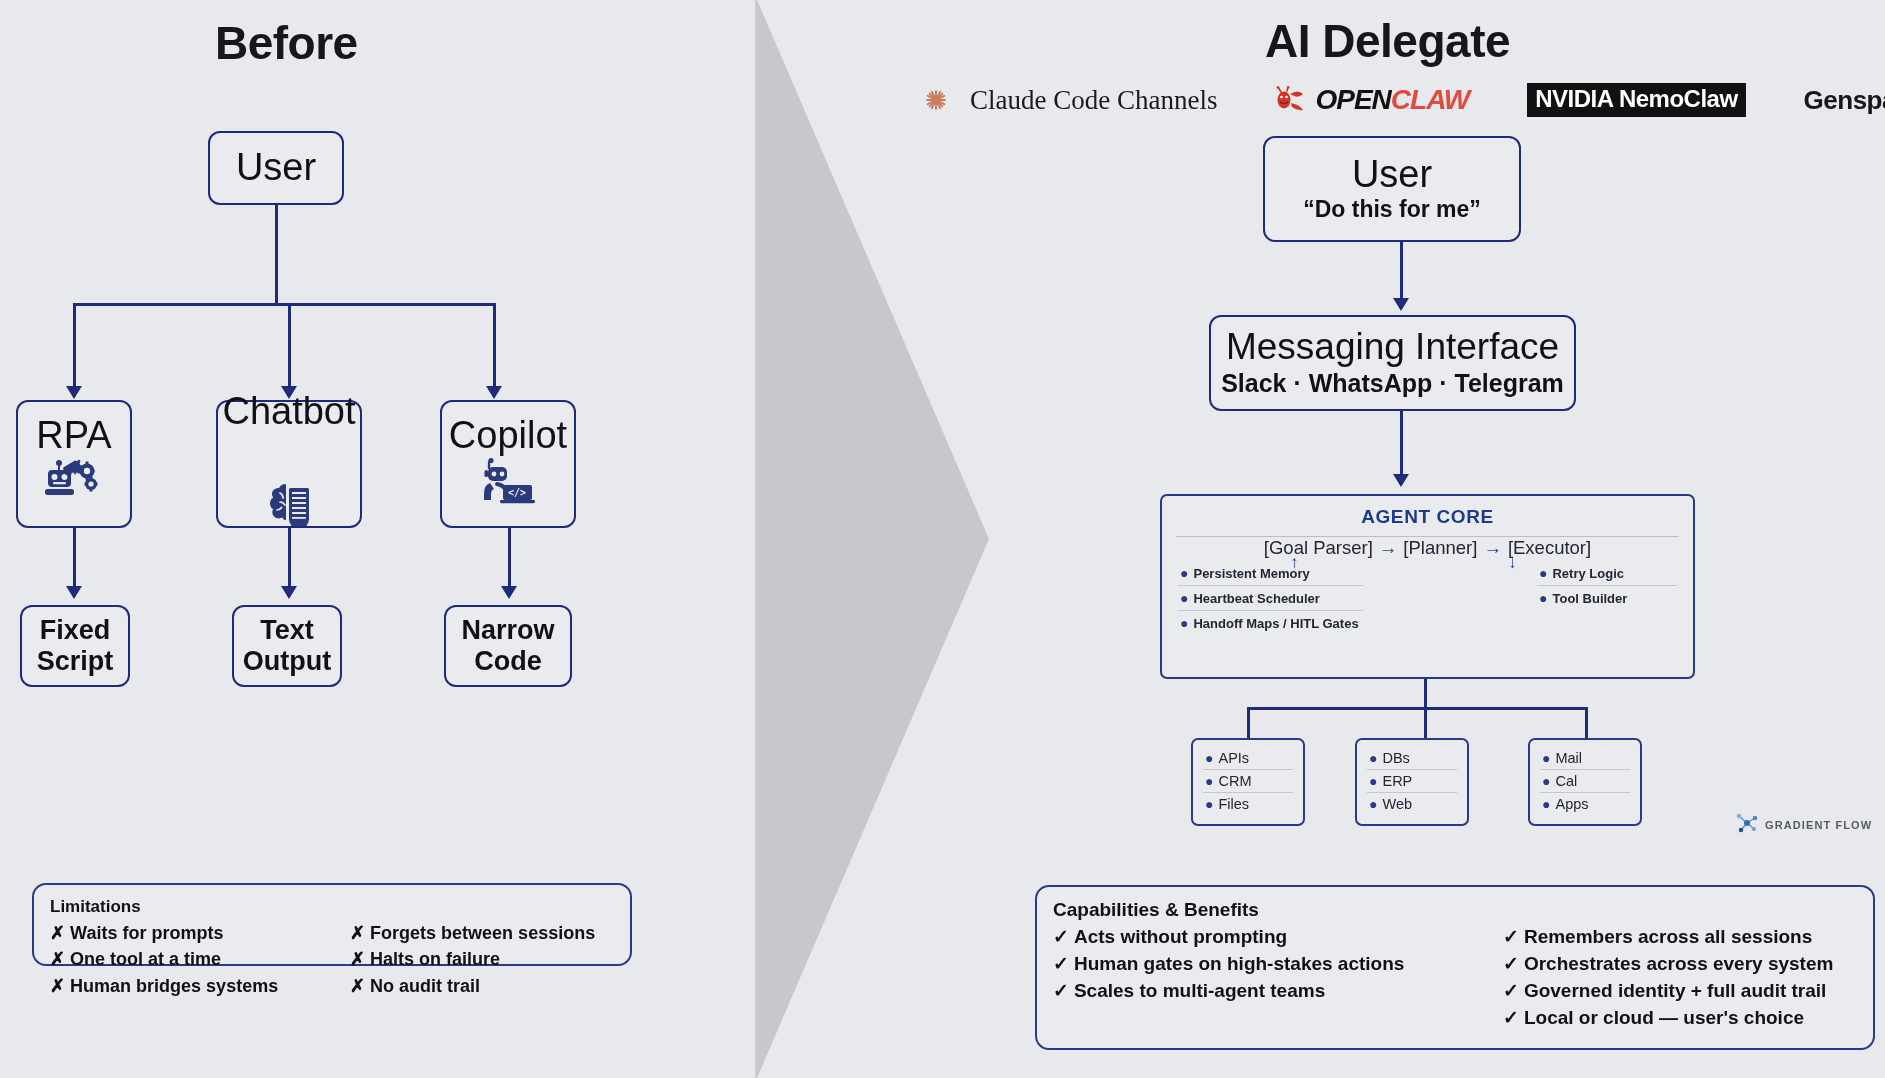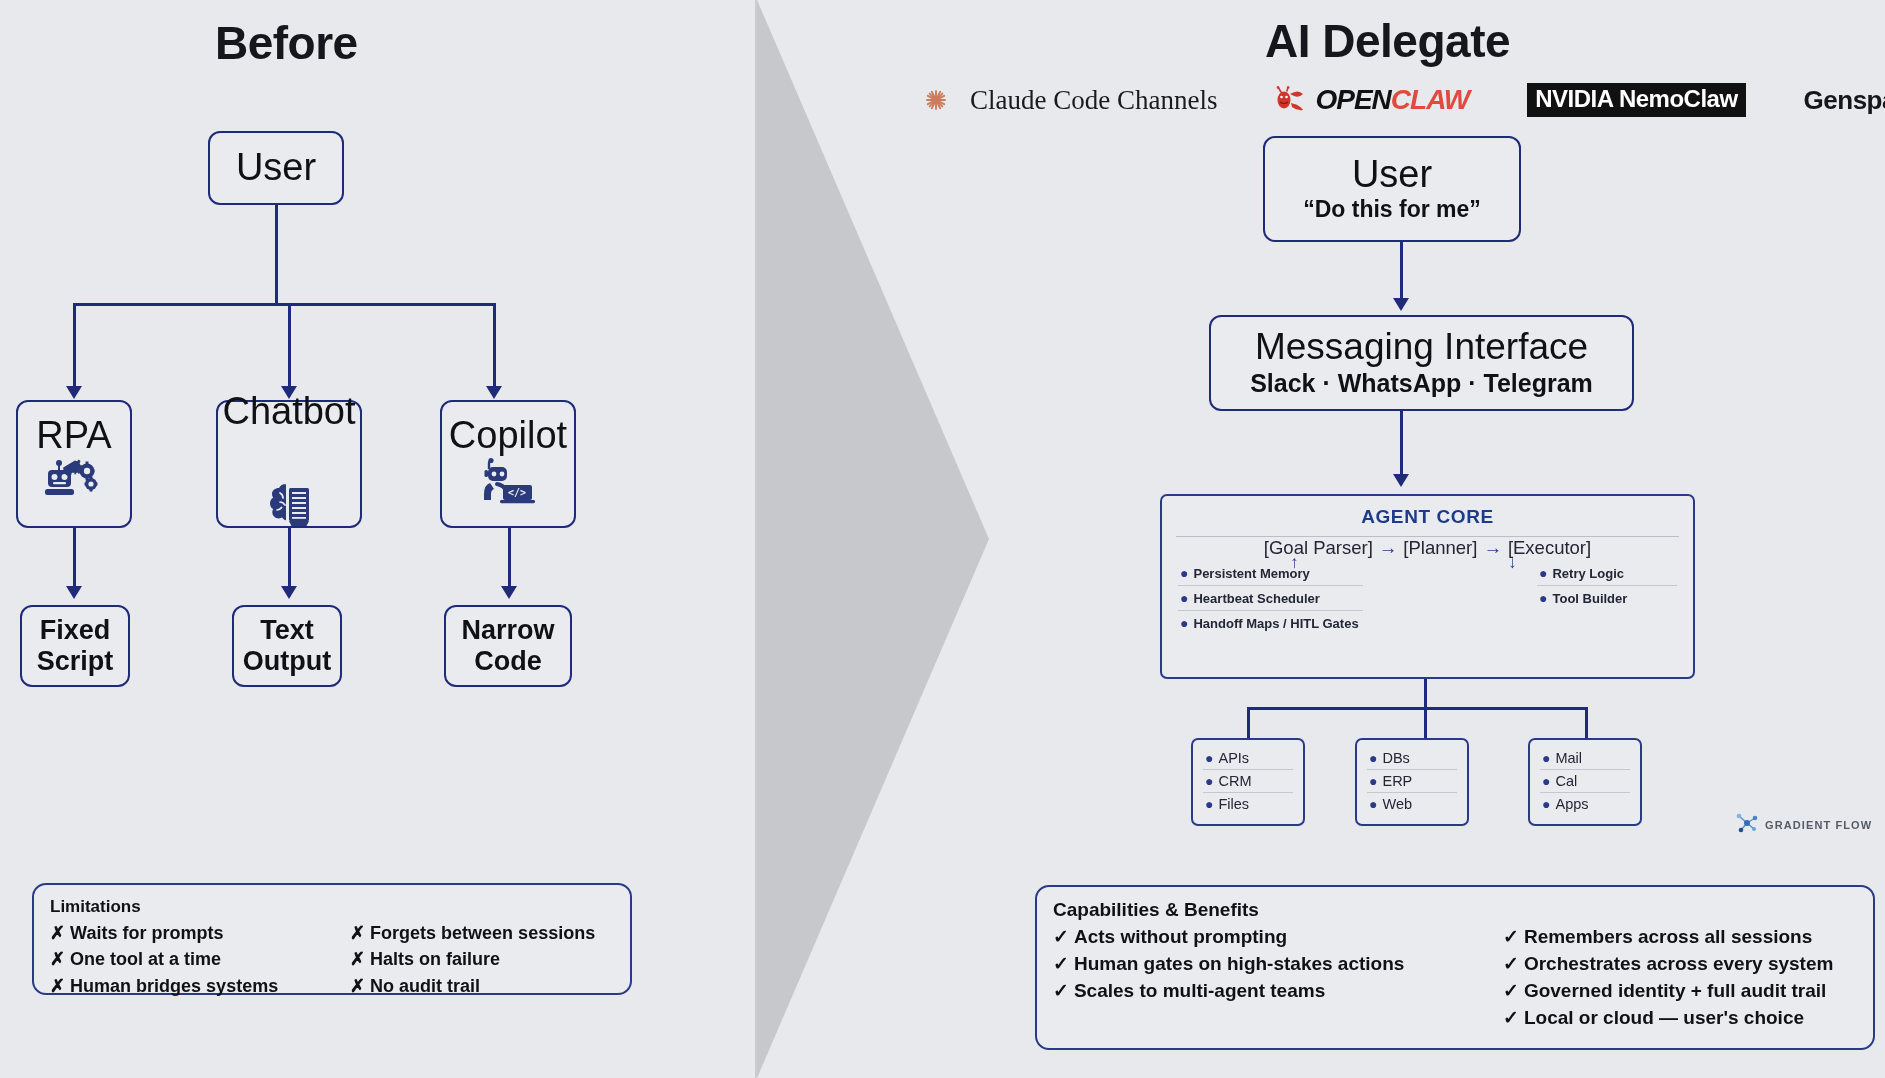--- a/index.html
+++ b/index.html
@@ -65,21 +65,21 @@
   #n-chatbot { left: 216px; top: 400px; width: 146px; height: 128px; gap: 48px; }
   #n-copilot { left: 440px; top: 400px; width: 136px; height: 128px; }
   #n-rpa .t-lg, #n-chatbot .t-lg, #n-copilot .t-lg { margin-top: -6px; }
 
   #n-fixed  { left: 20px;  top: 605px; width: 110px; height: 82px; }
   #n-text   { left: 232px; top: 605px; width: 110px; height: 82px; }
   #n-narrow { left: 444px; top: 605px; width: 128px; height: 82px; }
 
   
   #n-user-right { left: 1263px; top: 136px; width: 258px; height: 106px; }
-  #n-messaging  { left: 1209px; top: 315px; width: 425px; height: 96px; }
+  #n-messaging  { left: 1209px; top: 315px; width: 367px; height: 96px; }
   #n-messaging .t-lg { font-size: 37px; }
   #n-messaging .t-sub { font-size: 25px; }
 
   .icon-svg { display: block; }
 
   
   .line { position: absolute; background: #1f2a7a; }
   .vline { width: 2.5px; }
   .hline { height: 2.5px; }
   .arrowhead {
@@ -128,21 +128,21 @@
     font-size: 14.5px; color: #232635; padding: 3px 0 3px 2px;
     border-bottom: 1px solid #c3c7d2; white-space: nowrap;
   }
   .tool-item:last-child { border-bottom: none; }
 
   
   .footer-panel {
     position: absolute; border: 2.5px solid #2a3a86; border-radius: 14px;
     background: #e9ebef; padding: 12px 16px;
   }
-  #limitations { left: 32px; top: 883px; width: 600px; height: 112px; }
+  #limitations { left: 32px; top: 883px; width: 600px; height: 83px; }
   #capabilities { left: 1035px; top: 885px; width: 840px; height: 165px; }
   .footer-head { font-size: 17px; font-weight: bold; color: #101116; margin-bottom: 3px; }
   #capabilities .footer-head { font-size: 19px; }
   .footer-cols { display: flex; }
   .footer-col { display: flex; flex-direction: column; }
   #limitations .footer-col:first-child { width: 300px; }
   #capabilities .footer-col:first-child { width: 450px; }
   .footer-item { font-size: 18px; font-weight: bold; color: #101116; line-height: 1.46; white-space: nowrap; }
   #capabilities .footer-item { font-size: 19px; line-height: 1.42; }
   .mark { display: inline-block; margin-right: 5px; }

